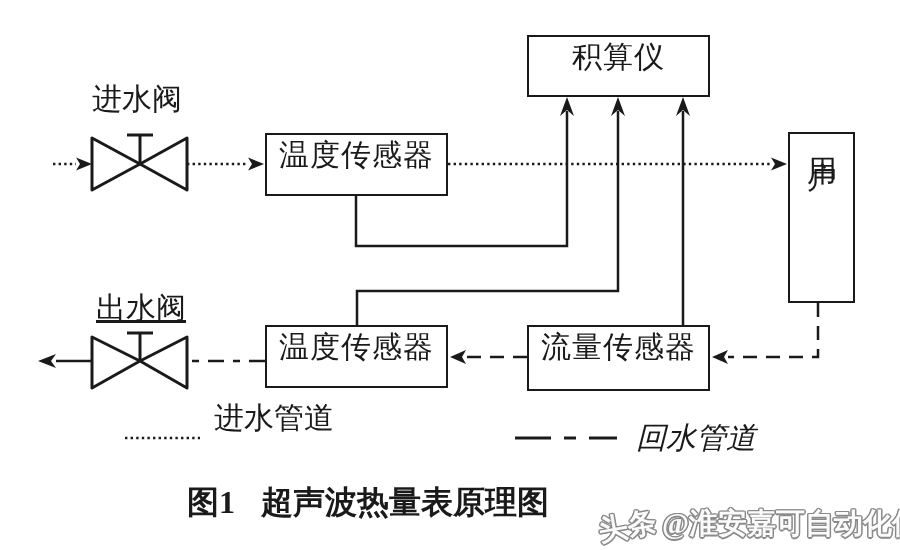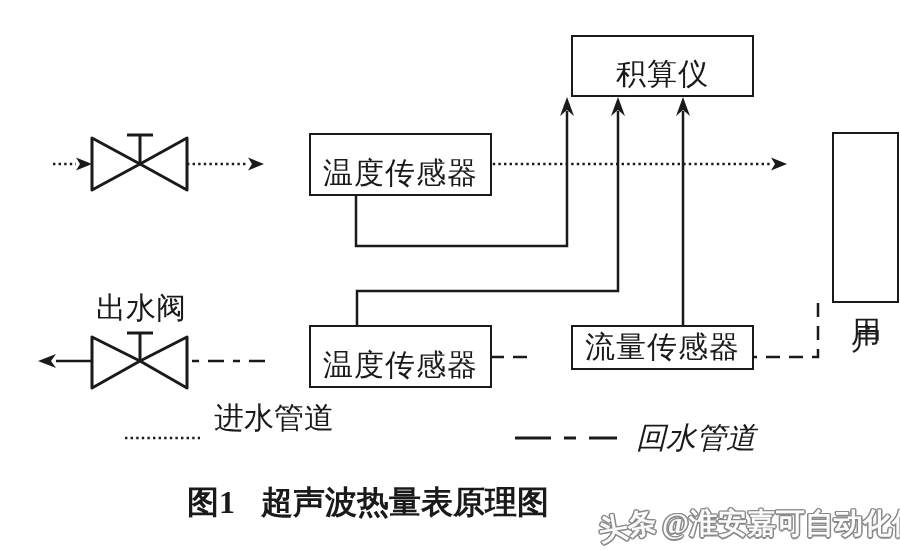--- a/index.html
+++ b/index.html
@@ -15,45 +15,44 @@
   svg.wires {
     position: absolute;
     left: 0; top: 0;
     width: 900px; height: 550px;
   }
   .box {
     position: absolute;
     border: 2.5px solid #1a1a1a;
     background: #ffffff;
     display: flex;
-    align-items: flex-end;
+    align-items: flex-start;
     justify-content: center;
     font-size: 30px;
     letter-spacing: 1px;
     box-sizing: border-box;
-    margin-left: 44px;
   }
   .box-integrator { left: 527px; top: 35px;  width: 183px; height: 62px; }
   .box-temp-top   { left: 265px; top: 133px; width: 183px; height: 63px; }
   .box-temp-bot   { left: 265px; top: 325px; width: 183px; height: 63px; }
-  .box-flow       { left: 527px; top: 325px; width: 183px; height: 45px; }
+  .box-flow       { left: 527px; top: 325px; width: 183px; height: 66px; }
   .box-user       { left: 788px; top: 132px; width: 67px;  height: 171px; }
   .box-user span {
     writing-mode: vertical-rl;
     text-orientation: upright;
     letter-spacing: 3px;
   }
   .lbl {
     position: absolute;
     font-size: 30px;
     line-height: 1;
     white-space: nowrap;
   }
   .lbl-inlet-valve  { left: 92px;  top: 84px; }
-  .lbl-outlet-valve { left: 96px;  top: 293px; }
+  .lbl-outlet-valve { left: 96px;  top: 293px; text-decoration: underline; }
   .lbl-legend-inlet  { left: 214px; top: 403px; }
   .lbl-legend-return { left: 636px; top: 423px; font-style: italic; }
   .caption {
     position: absolute;
     left: 0; top: 481px;
     width: 736px;
     text-align: center;
     font-size: 32px;
     font-weight: bold;
     white-space: nowrap;
@@ -169,20 +168,21 @@
   </div>
 
   <div class="box box-temp-bot">
     <span>温度传感器</span>
   </div>
 
   <div class="box box-flow">
     <span>流量传感器</span>
   </div>
 
+  <div class="lbl lbl-inlet-valve">进水阀</div>
   <div class="lbl lbl-outlet-valve">出水阀</div>
 
   <div class="lbl lbl-legend-inlet">进水管道</div>
   <div class="lbl lbl-legend-return">回水管道</div>
 
   <div class="caption">
     <span class="cap-num">图1</span><span>超声波热量表原理图</span>
   </div>
 
   <div class="watermark">

